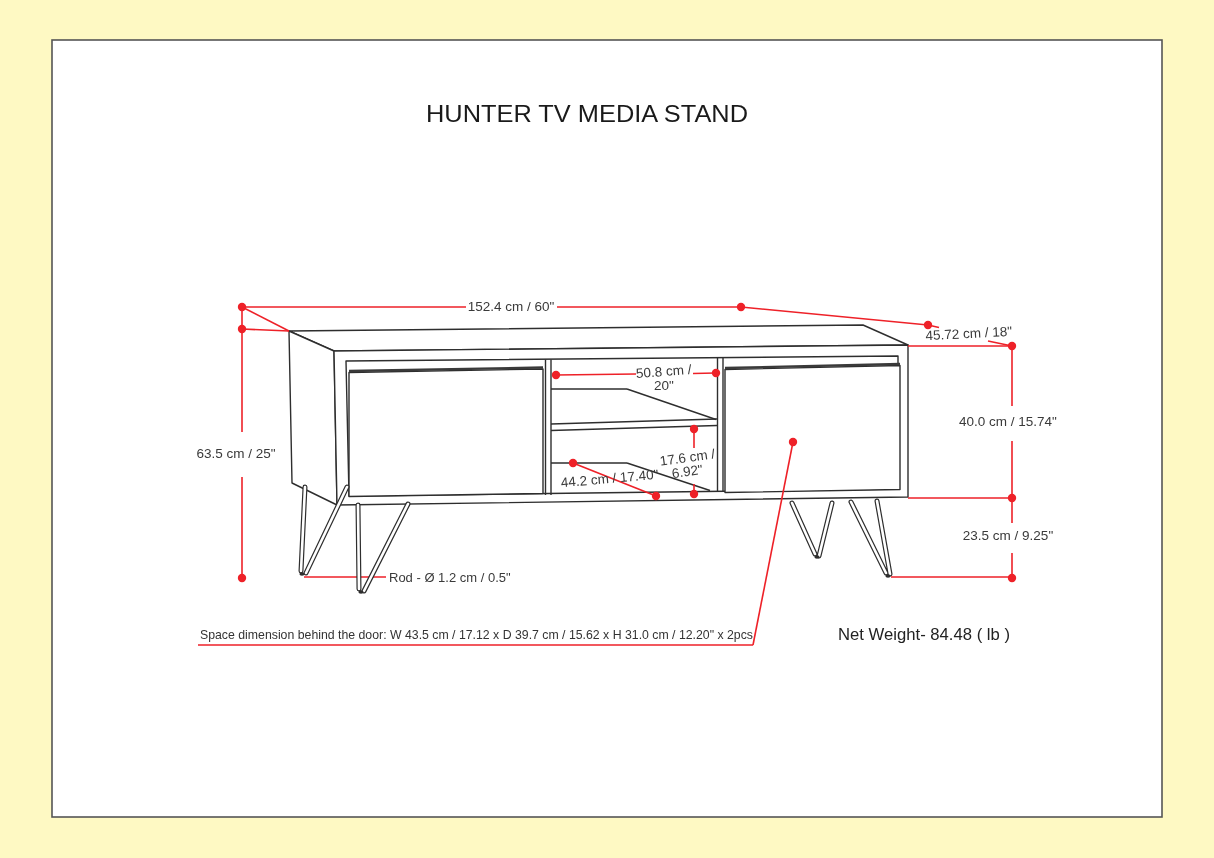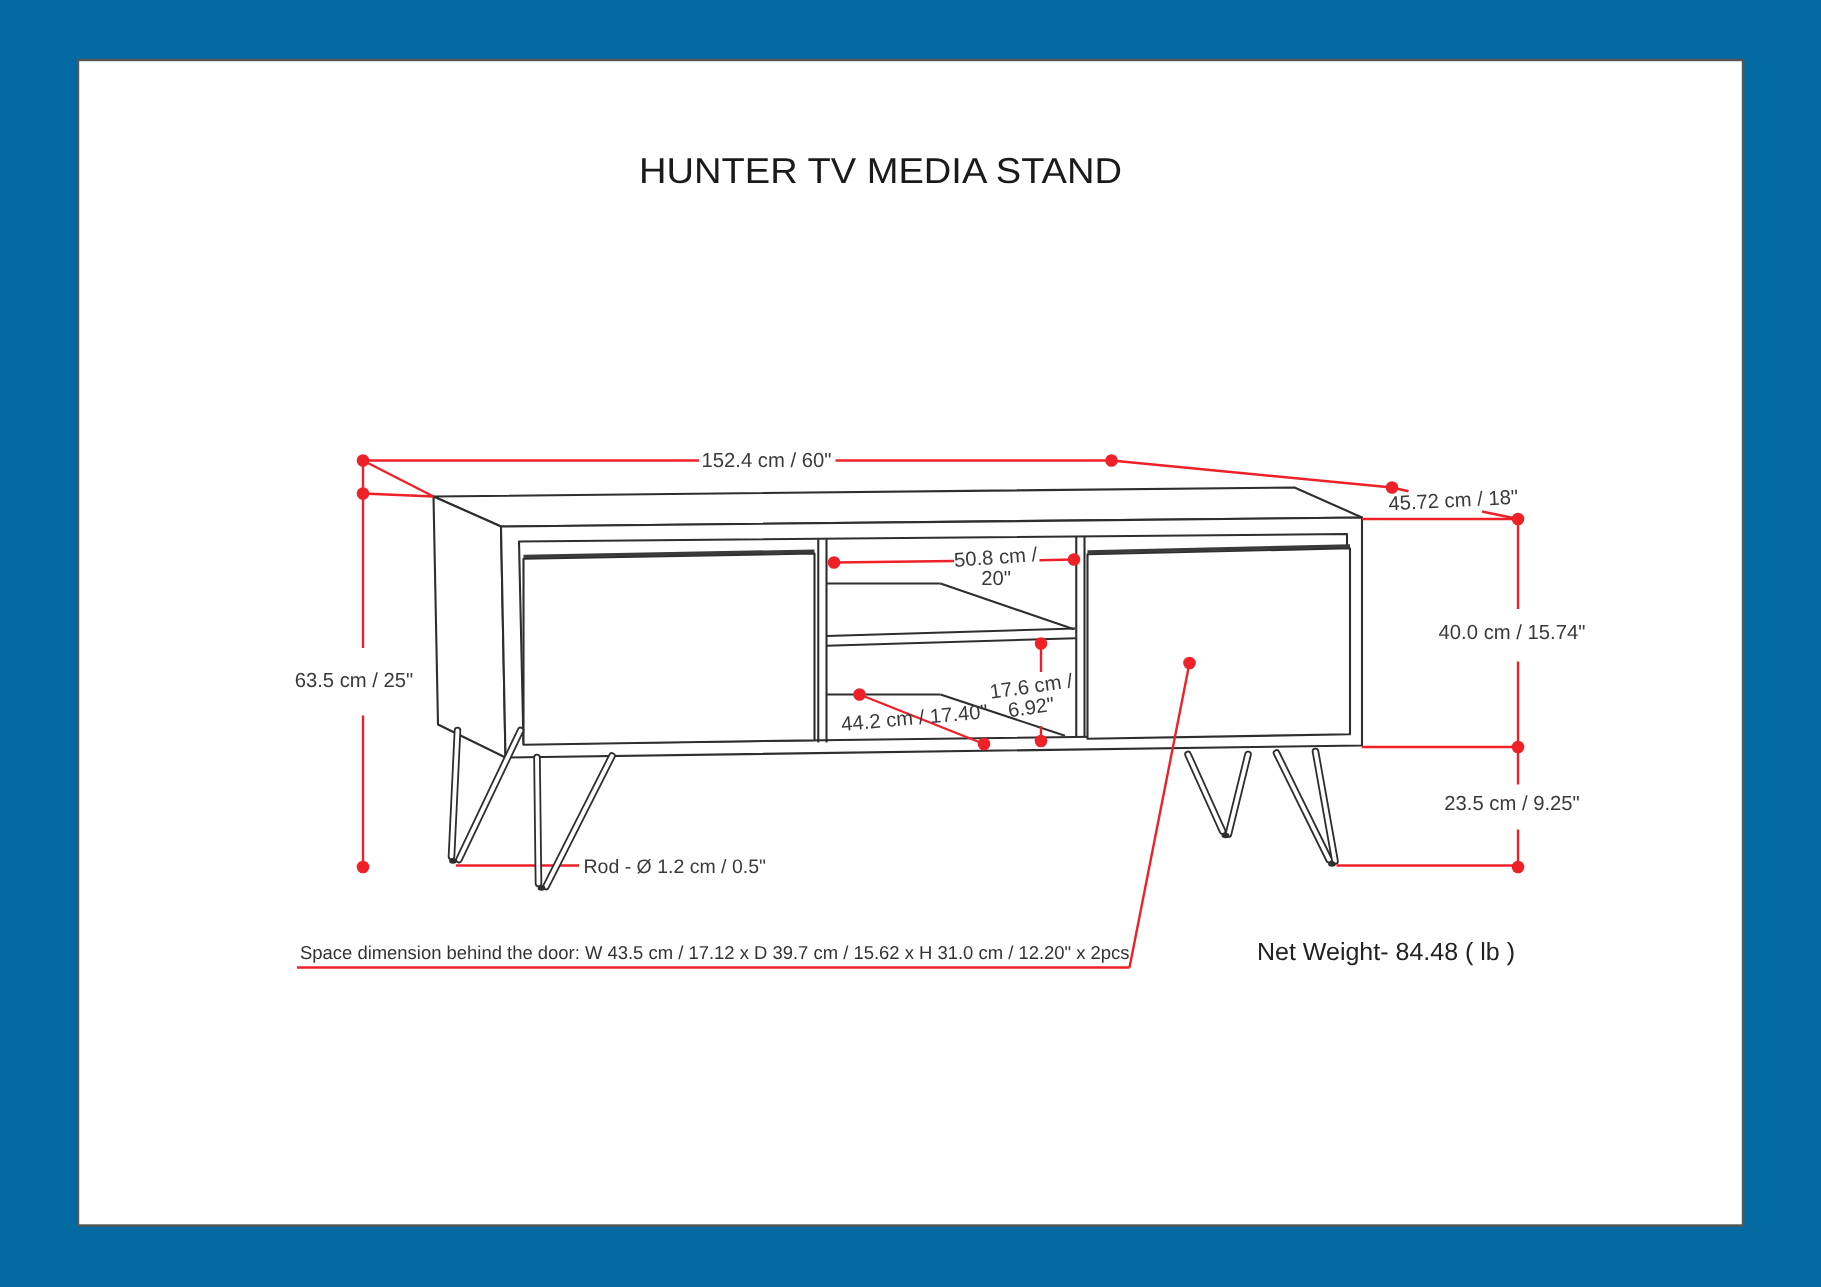--- a/index.html
+++ b/index.html
@@ -1,19 +1,19 @@
 <!DOCTYPE html>
 <html><head>
 <meta charset="utf-8">
 <style>
   html,body{margin:0;padding:0;background:#ffffff;}
   .canvas{
     position:relative;
     width:1214px;height:858px;
-    background:#0369a1;
+    background:#fef9c3;
     font-family:"Liberation Sans", sans-serif;
     text-align:center;
   }
   svg{display:block;}
   svg text{
     fill:#3a3a3a;
     font-family:"Liberation Sans", sans-serif;
   }
   .title-text{fill:#1a1a1a;font-size:24px;}
   .dim-text{font-size:13.5px;}

